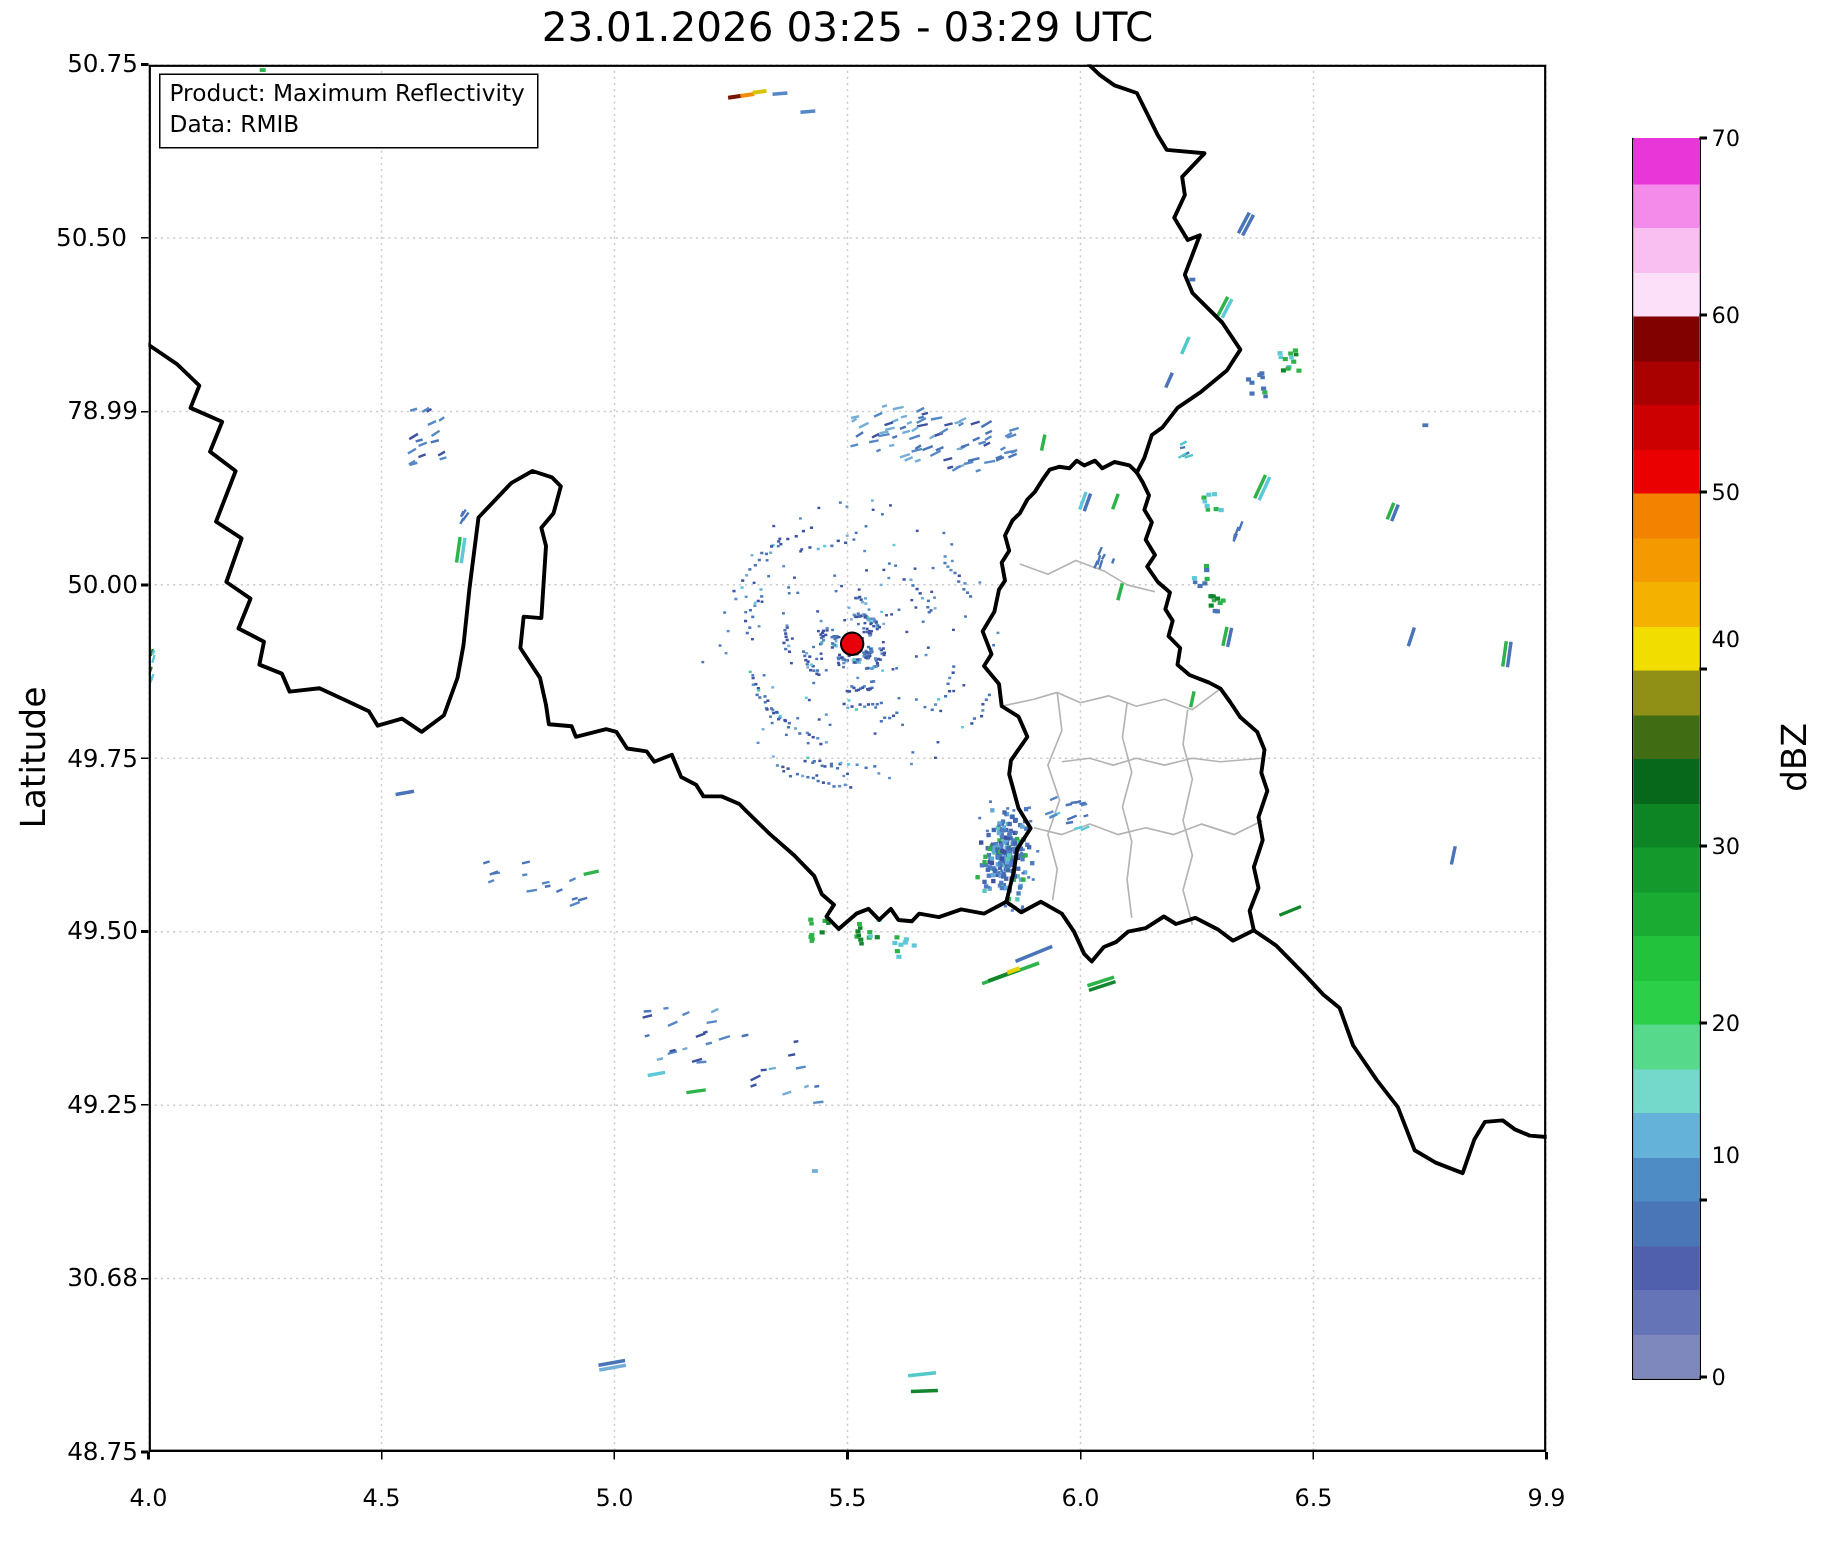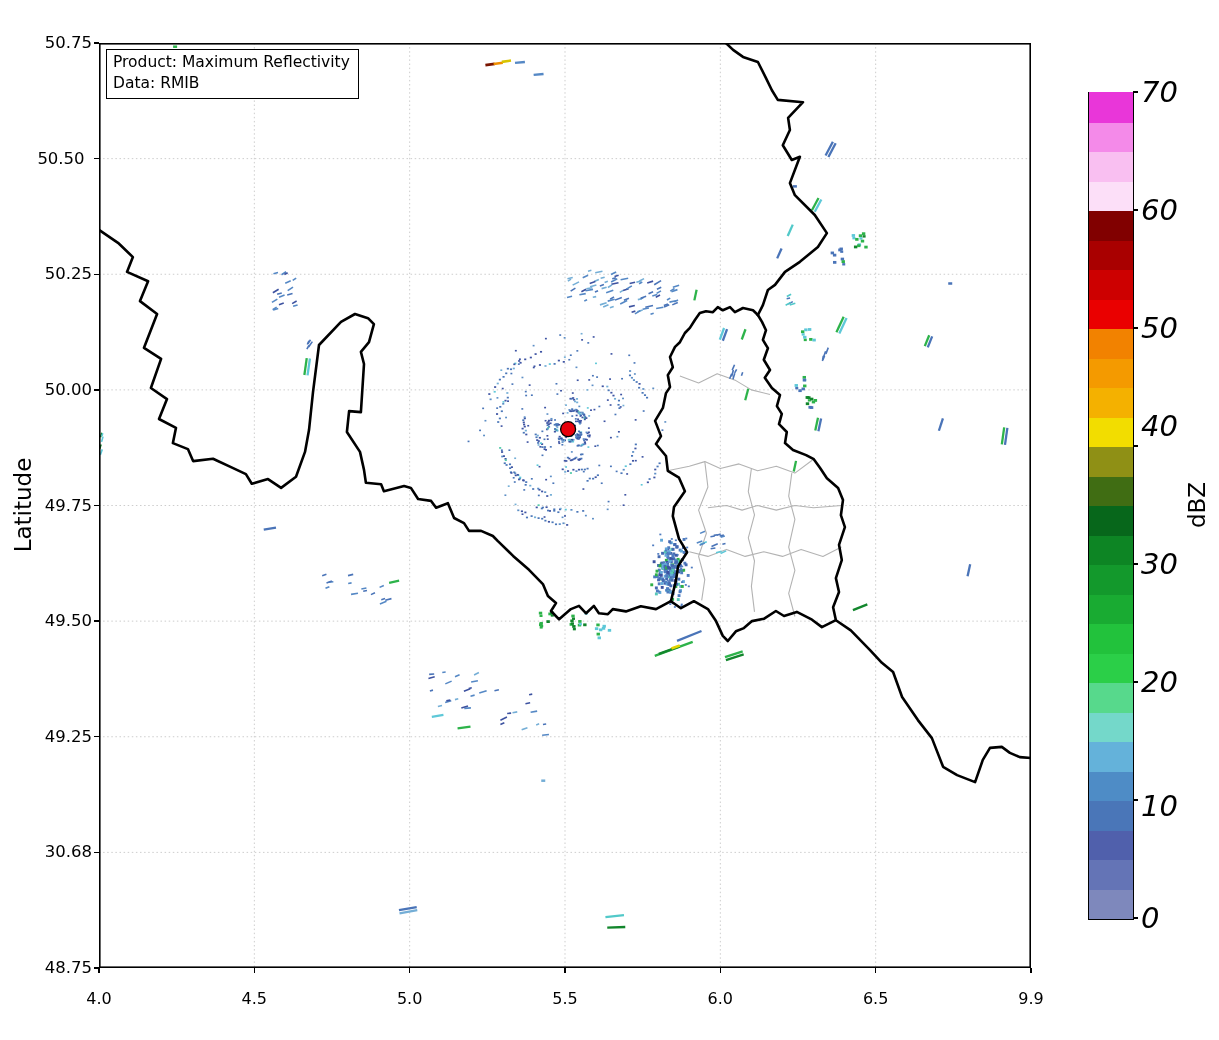--- a/index.html
+++ b/index.html
@@ -10,31 +10,32 @@
   .legend{position:absolute;left:7px;top:6px;background:#fff;border:1.2px solid #000;padding:2px 8px 4px 6px;font-size:15.5px;line-height:21px;z-index:5;white-space:nowrap;}
   .xlabel{position:absolute;left:99px;width:932px;top:1001px;text-align:center;font-size:23px;}
   .ylabel{position:absolute;left:23px;top:505px;transform:translate(-50%,-50%) rotate(-90deg);font-size:23px;white-space:nowrap;}
   .xtl{position:absolute;top:976px;transform:translateX(-50%);font-size:16px;margin-top:13px;}
   .ytl{position:absolute;width:62px;text-align:right;font-size:16.5px;height:20px;line-height:20px;}
   .tmx{position:absolute;top:968px;width:1.4px;height:5px;background:#000;}
   .tmy{position:absolute;left:94px;width:5px;height:1.4px;background:#000;}
   .cbar{position:absolute;left:1088px;top:92px;width:44px;height:826px;border:1.3px solid #000;box-sizing:content-box;}
   .cseg{position:absolute;left:0;right:0;}
   .ctm{position:absolute;left:1133px;width:5px;height:1.4px;background:#000;}
-  .ctl{position:absolute;left:1141px;font-size:29px;height:28px;line-height:28px;font-style:italic;}
+  .ctl{position:absolute;left:1141px;font-size:15px;height:28px;line-height:28px;}
   .cbl{position:absolute;left:1197px;top:505px;transform:translate(-50%,-50%) rotate(-90deg);font-size:23px;white-space:nowrap;}
   .grid{stroke:#cdcdcd;stroke-width:1;stroke-dasharray:1.5 2.6;fill:none;}
   .reg{stroke:#b3b3b3;stroke-width:1.1;fill:none;stroke-linejoin:round;}
   .nat{stroke:#000;stroke-width:2.6;fill:none;stroke-linejoin:round;stroke-linecap:round;}
   .spine{fill:none;stroke:#000;stroke-width:1.6;}
 </style>
 </head>
 <body>
 
 <div class="fig">
+  <div class="title">23.01.2026 03:25 - 03:29 UTC</div>
 
   <div class="plot">
     <svg id="plot-svg" width="932" height="925" viewBox="0 0 932 925">
         <g>
           <line x1="0" y1="0" x2="0" y2="925" class="grid"></line>
           <line x1="155.33333333333331" y1="0" x2="155.33333333333331" y2="925" class="grid"></line>
           <line x1="310.66666666666663" y1="0" x2="310.66666666666663" y2="925" class="grid"></line>
           <line x1="466" y1="0" x2="466" y2="925" class="grid"></line>
           <line x1="621.3333333333333" y1="0" x2="621.3333333333333" y2="925" class="grid"></line>
           <line x1="776.6666666666667" y1="0" x2="776.6666666666667" y2="925" class="grid"></line>
@@ -1095,21 +1096,21 @@
       <div class="ytl" style="left: 30px; top: 842.375px;">30.68</div>
       <div class="tmy" style="top: 736.05px;"></div>
       <div class="ytl" style="left: 30px; top: 726.75px;">49.25</div>
       <div class="tmy" style="top: 620.425px;"></div>
       <div class="ytl" style="left: 30px; top: 611.125px;">49.50</div>
       <div class="tmy" style="top: 504.8px;"></div>
       <div class="ytl" style="left: 30px; top: 495.5px;">49.75</div>
       <div class="tmy" style="top: 389.175px;"></div>
       <div class="ytl" style="left: 30px; top: 379.875px;">50.00</div>
       <div class="tmy" style="top: 273.55px;"></div>
-      <div class="ytl" style="left: 30px; top: 264.25px;">50.25</div>
+      <div class="ytl" style="left: 30px; top: 264.25px;">78.99</div>
       <div class="tmy" style="top: 157.925px;"></div>
       <div class="ytl" style="left: 30px; top: 148.625px; text-align: center;">50.50</div>
       <div class="tmy" style="top: 42.3px;"></div>
       <div class="ytl" style="left: 30px; top: 33px;">50.75</div>
     </div>
 
   <div class="ylabel">Latitude</div>
 
   <div class="cbar" id="cbar">
       <div class="cseg" style="bottom: 0px; height: 30.1px; background: rgb(126, 136, 188);"></div>
@@ -1138,21 +1139,21 @@
       <div class="cseg" style="bottom: 678.5px; height: 30.1px; background: rgb(129, 0, 0);"></div>
       <div class="cseg" style="bottom: 708px; height: 30.1px; background: rgb(252, 223, 248);"></div>
       <div class="cseg" style="bottom: 737.5px; height: 30.1px; background: rgb(249, 191, 241);"></div>
       <div class="cseg" style="bottom: 767px; height: 30.1px; background: rgb(244, 138, 233);"></div>
       <div class="cseg" style="bottom: 796.5px; height: 30.1px; background: rgb(233, 54, 217);"></div>
     </div>
   <div id="cbar-decorations">
       <div class="ctm" style="top: 917.3px;"></div>
       <div class="ctl" style="top: 904px;">0</div>
       <div class="ctm" style="top: 799.3px;"></div>
-      <div class="ctl" style="top: 792px;">10</div>
+      <div class="ctl" style="top: 756px;">10</div>
       <div class="ctm" style="top: 681.3px;"></div>
       <div class="ctl" style="top: 668px;">20</div>
       <div class="ctm" style="top: 563.3px;"></div>
       <div class="ctl" style="top: 550px;">30</div>
       <div class="ctm" style="top: 445.3px;"></div>
       <div class="ctl" style="top: 412px;">40</div>
       <div class="ctm" style="top: 327.3px;"></div>
       <div class="ctl" style="top: 314px;">50</div>
       <div class="ctm" style="top: 209.3px;"></div>
       <div class="ctl" style="top: 196px;">60</div>

